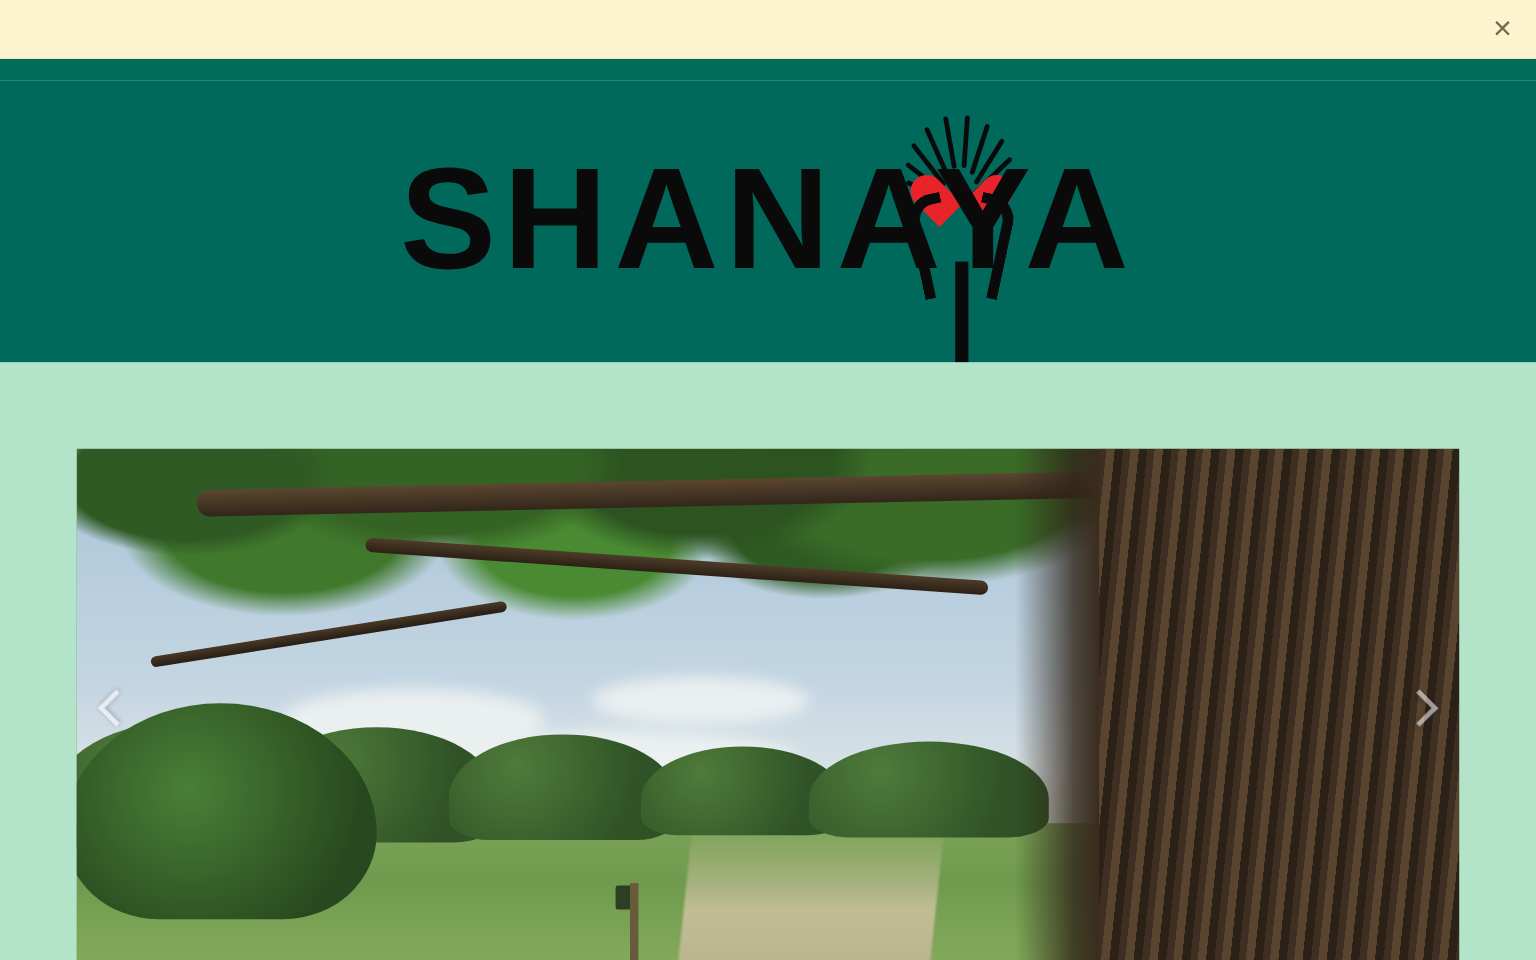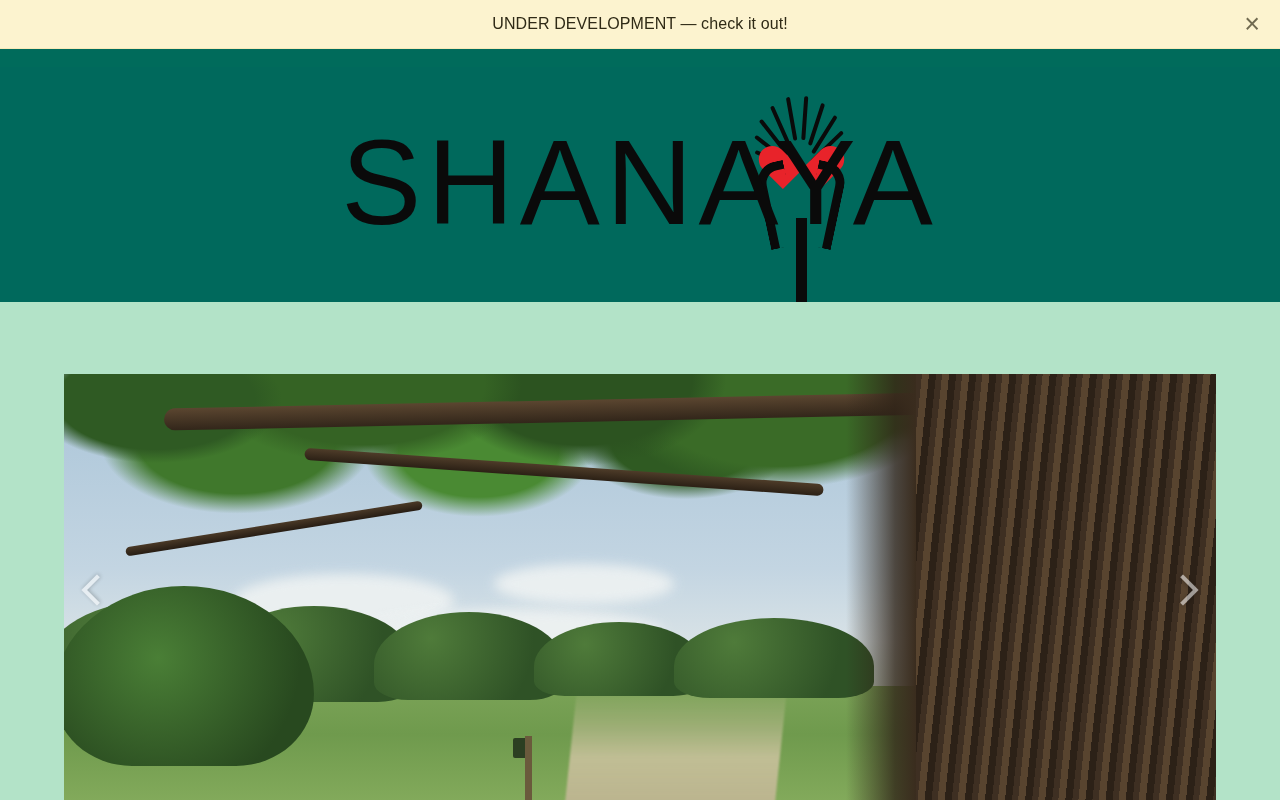--- a/index.html
+++ b/index.html
@@ -69,21 +69,21 @@
     height: 230px;
   }
   .logo-word {
     position: absolute;
     left: 0;
     top: 52px;
     width: 640px;
     text-align: center;
     font-family: "Liberation Sans", sans-serif;
     font-size: 120px;
-    font-weight: 400;
+    font-weight: 700;
     letter-spacing: 6px;
     color: #0a0a0a;
     line-height: 1;
     white-space: nowrap;
   }
   
   .rays {
     position: absolute;
     left: 400px;
     top: 0px;
@@ -321,21 +321,20 @@
     display: block;
     filter: drop-shadow(0 1px 2px rgba(0,0,0,.45));
   }
   .chev.left  { transform: rotate(-135deg); }
   .chev.right { transform: rotate(45deg); }
 </style>
 </head>
 <body>
 
 <div class="alert-banner">
-  <span class="alert-text">UNDER DEVELOPMENT — check it out!</span>
   <button class="alert-close">×</button>
 </div>
 
 <div class="top-strip"></div>
 
 <header class="header-band">
   <a class="logo-wrap">
     <div class="rays">
       <span class="ray" style="transform:rotate(-66deg) translateY(-6px)"></span>
       <span class="ray" style="transform:rotate(-52deg) translateY(-14px)"></span>

